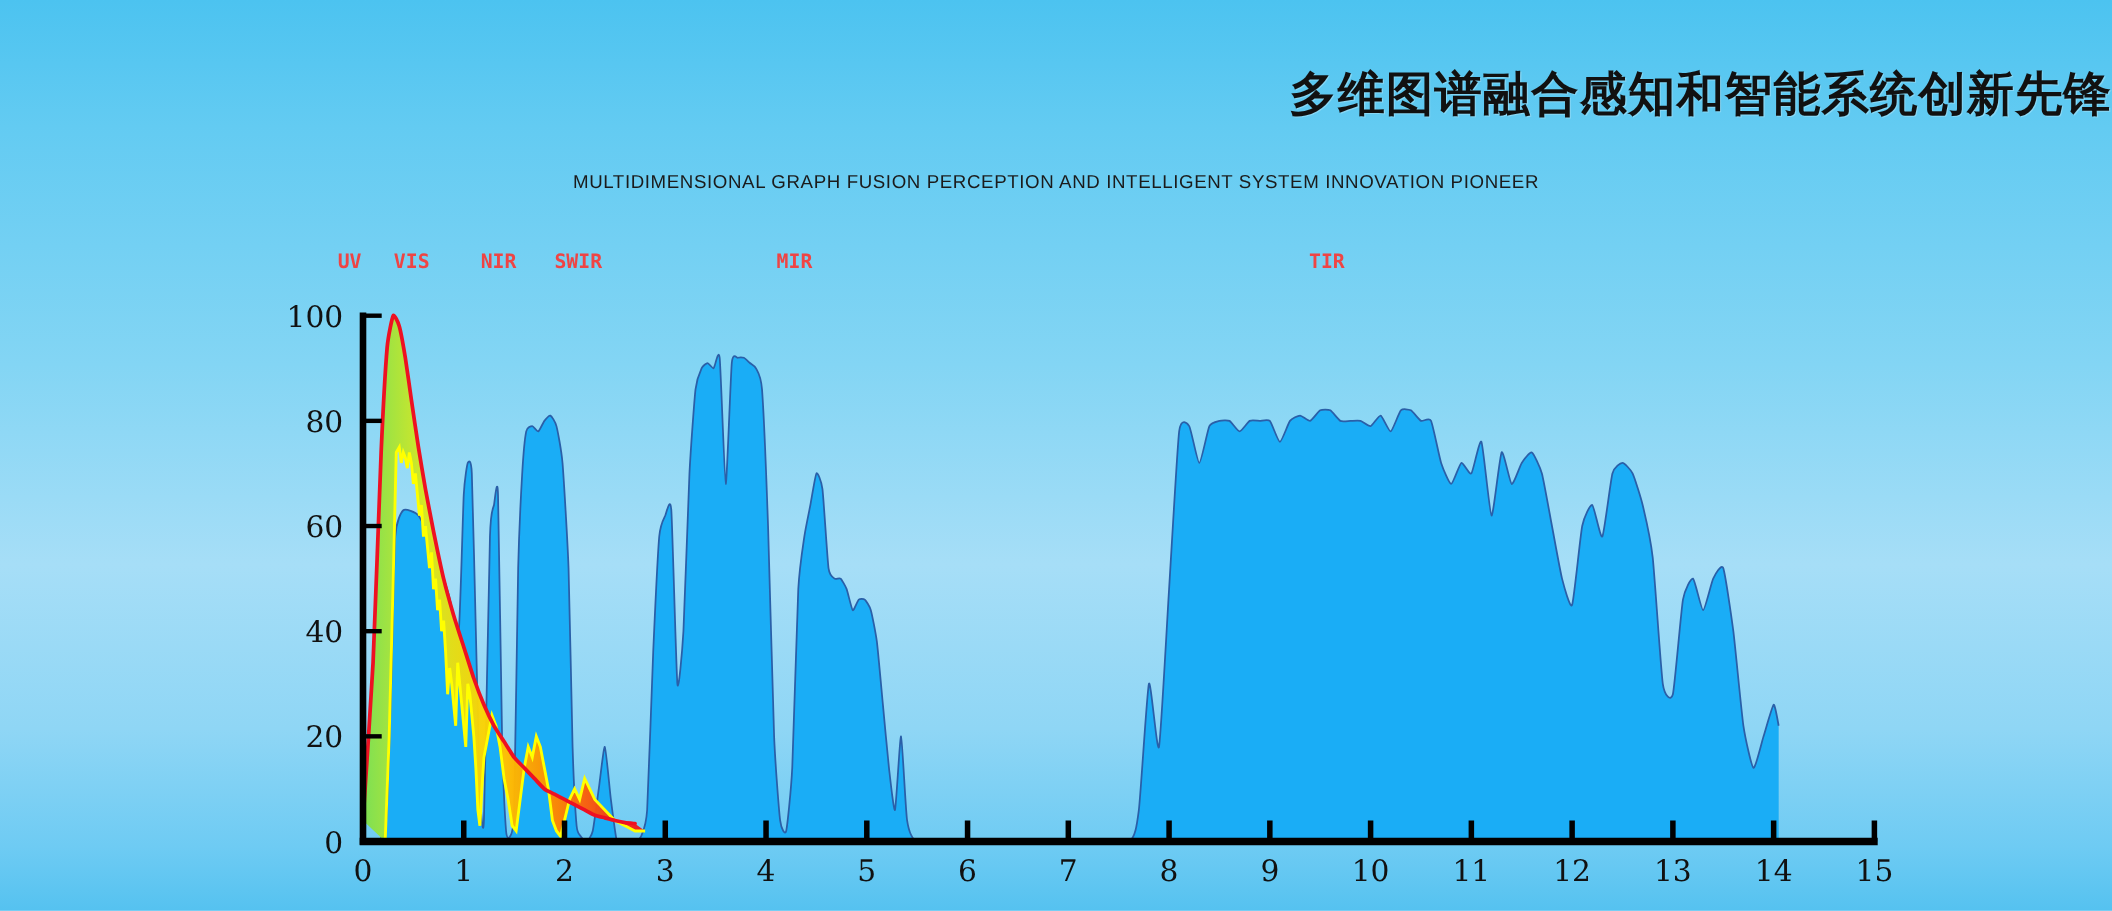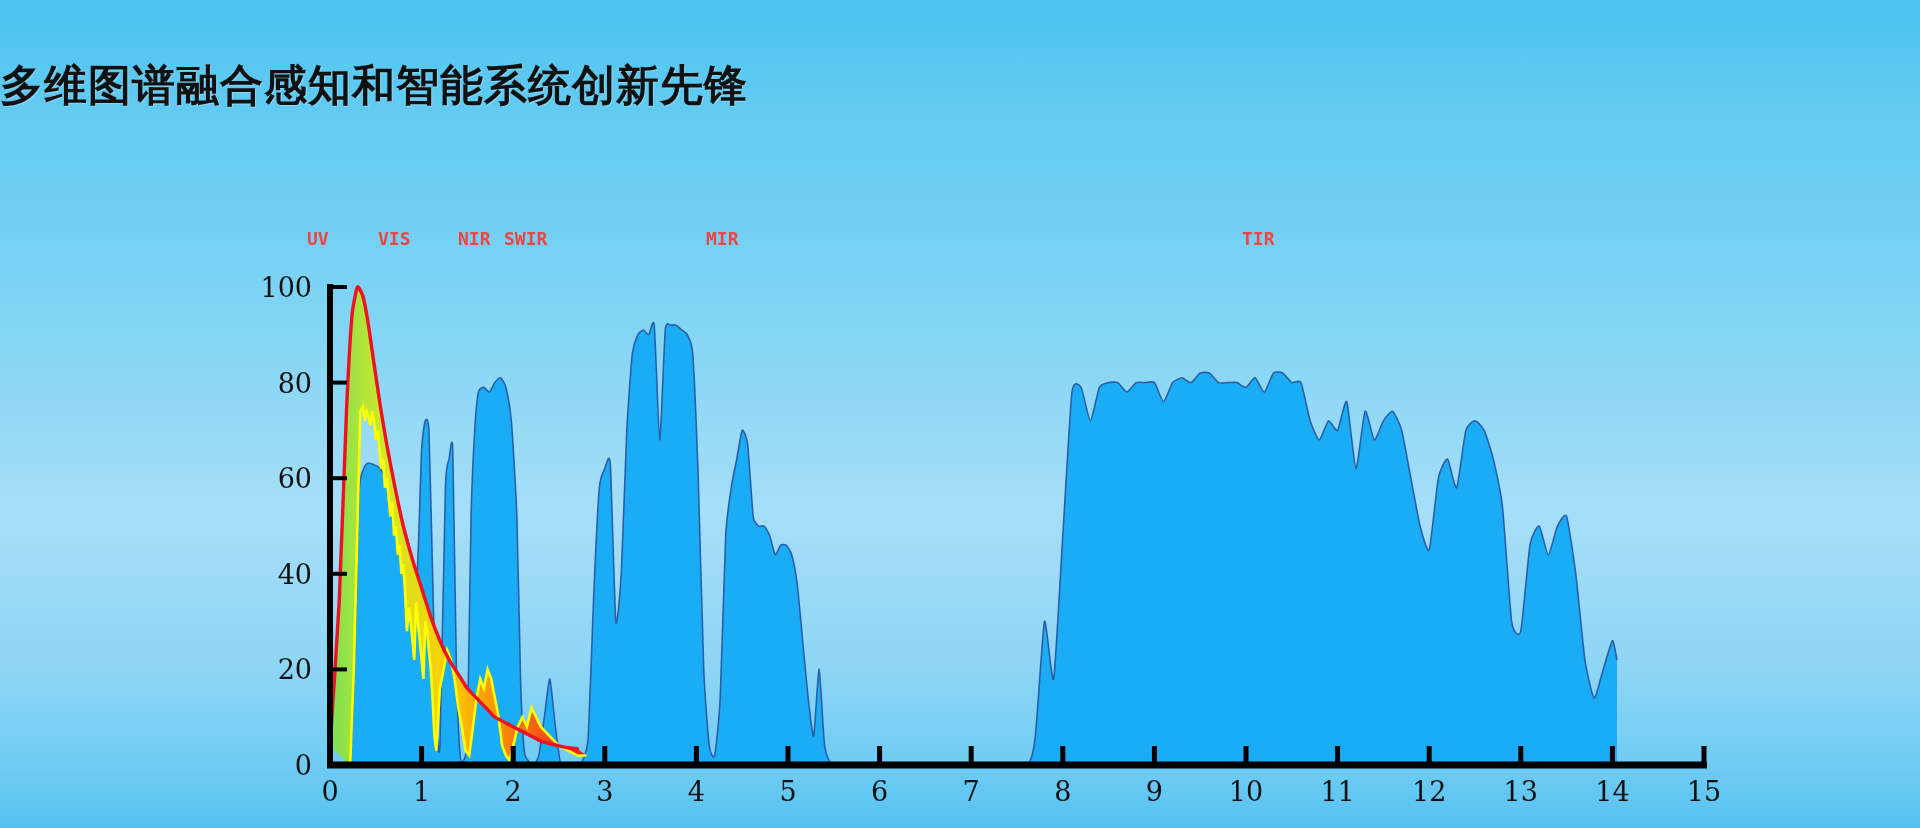--- a/index.html
+++ b/index.html
@@ -12,21 +12,21 @@
        #63cbf2 14%,
        #83d5f4 40%,
        #a6def7 62%,
        #8fd6f5 80%,
        #6ecbf3 93%,
        #55c2f0 100%);
     position:relative;
   }
   .stage{position:absolute;inset:0;}
   #title{
-    position:absolute;top:57px;left:0;width:1920px;text-align:left;
+    position:absolute;top:57px;left:0;width:1920px;text-align:right;
     font-size:43px;font-weight:bold;color:#111;letter-spacing:1px;
     font-family:"DejaVu Sans", sans-serif;
     text-shadow:1px 1px 0 rgba(255,255,255,.25);
   }
   #subtitle{
     position:absolute;top:156px;left:0;width:1920px;text-align:center;
     font-size:17px;color:#1b1b1b;letter-spacing:.55px;font-weight:400;
     font-family:"Liberation Sans", sans-serif;
   }
   .bandlabel{
@@ -37,27 +37,28 @@
   }
   svg{position:absolute;left:0;top:0;}
   text{font-family:"DejaVu Serif", serif;}
 </style>
 </head>
 <body>
 
 <div class="stage">
 
   <div id="title">多维图谱融合感知和智能系统创新先锋</div>
+  <div id="subtitle">MULTIDIMENSIONAL GRAPH FUSION PERCEPTION AND INTELLIGENT SYSTEM INNOVATION PIONEER</div>
 
   <div class="bandlabel" style="left:307px">UV</div>
-  <div class="bandlabel" style="left:378px">VIS</div>
-  <div class="bandlabel" style="left:458px">NIR</div>
+  <div class="bandlabel" style="left:358px">VIS</div>
+  <div class="bandlabel" style="left:437px">NIR</div>
   <div class="bandlabel" style="left:504px">SWIR</div>
   <div class="bandlabel" style="left:706px">MIR</div>
-  <div class="bandlabel" style="left:1242px">TIR</div>
+  <div class="bandlabel" style="left:1190px">TIR</div>
 
   <svg id="chart" width="1920" height="828">
     <defs>
       <linearGradient id="rainbowGrad" x1="0" y1="0" x2="1" y2="0">
         <stop offset="0.00" stop-color="#1a1a6e"></stop>
         <stop offset="0.10" stop-color="#2020a8"></stop>
         <stop offset="0.22" stop-color="#1060d8"></stop>
         <stop offset="0.34" stop-color="#1ea8e8"></stop>
         <stop offset="0.46" stop-color="#30d0c0"></stop>
         <stop offset="0.56" stop-color="#7ae050"></stop>

